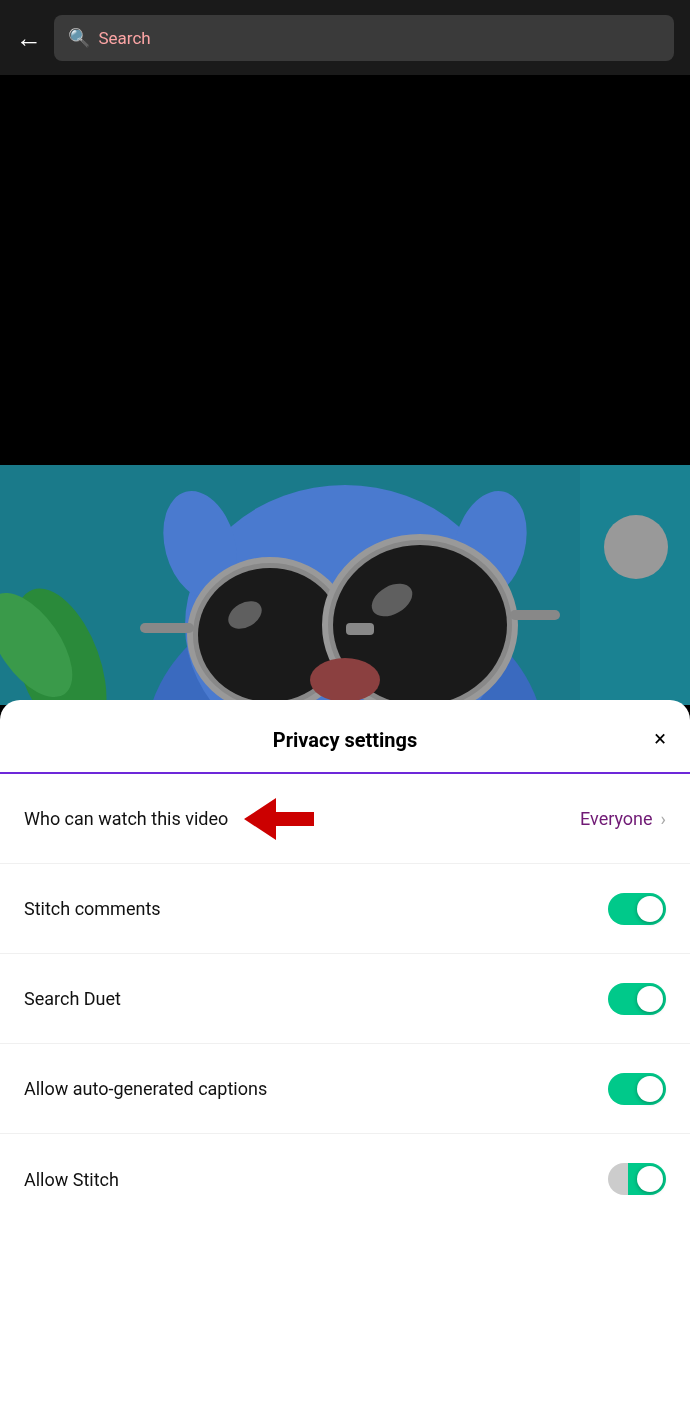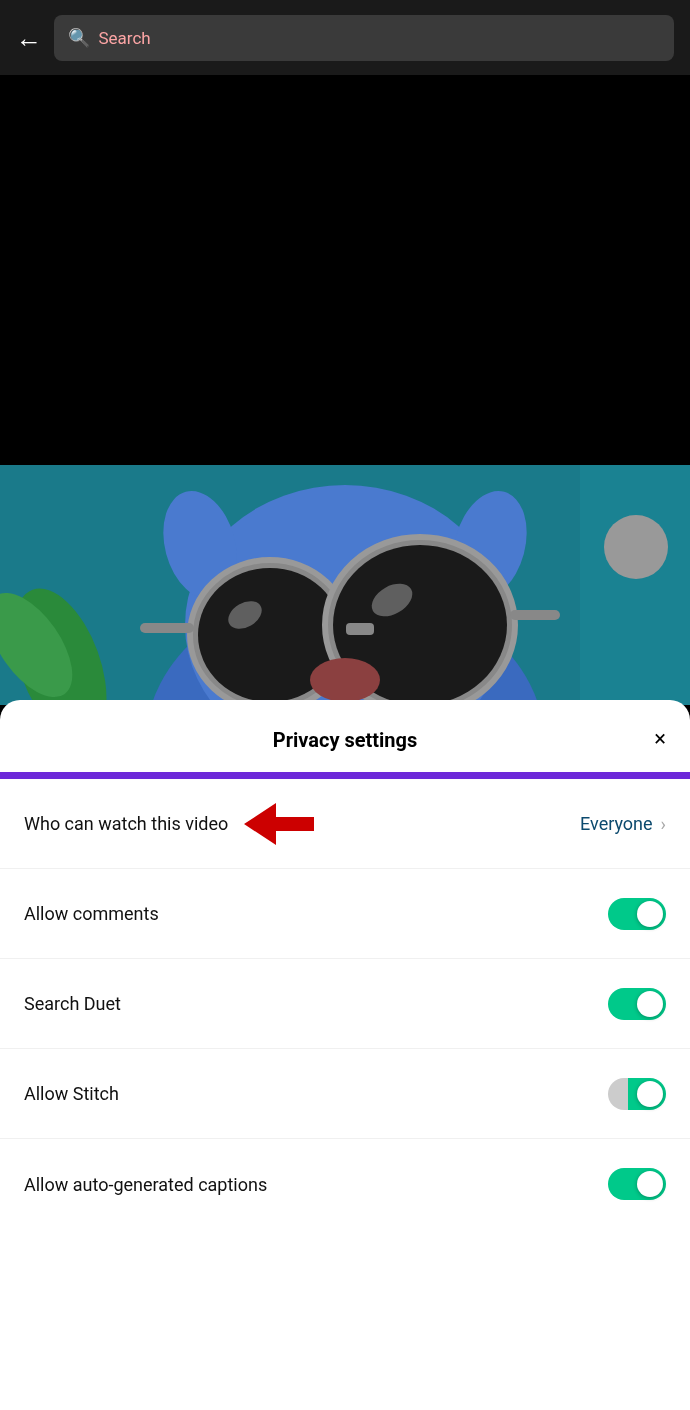--- a/index.html
+++ b/index.html
@@ -106,21 +106,21 @@
       border-radius: 20px 20px 0 0;
       z-index: 20;
     }
 
     .sheet-header {
       display: flex;
       align-items: center;
       justify-content: center;
       padding: 28px 32px 20px;
       position: relative;
-      border-bottom: 7px solid #6d28d9;
+      border-bottom: 2px solid #6d28d9;
     }
 
     .sheet-title {
       font-size: 20px;
       font-weight: 700;
       color: #000;
     }
 
     .close-btn {
       position: absolute;
@@ -162,21 +162,21 @@
     }
 
     .setting-right {
       display: flex;
       align-items: center;
       gap: 8px;
     }
 
     .everyone-text {
       font-size: 18px;
-      color: #0c4a6e;
+      color: #701a75;
     }
 
     .chevron-right {
       font-size: 18px;
       color: #aaa;
     }
 
     
     .toggle {
       position: relative;
@@ -280,49 +280,49 @@
           <polygon points="0,25 32,4 32,18 70,18 70,32 32,32 32,46" fill="#cc0000"></polygon>
         </svg>
       </div>
       <div class="setting-right">
         <span class="everyone-text">Everyone</span>
         <span class="chevron-right">›</span>
       </div>
     </div>
 
     <div class="setting-row">
-      <span class="setting-label">Allow comments</span>
+      <span class="setting-label">Stitch comments</span>
       <div class="toggle">
         <div class="toggle-track">
           <div class="toggle-thumb"></div>
         </div>
       </div>
     </div>
 
     <div class="setting-row">
       <span class="setting-label">Search Duet</span>
       <div class="toggle">
         <div class="toggle-track">
           <div class="toggle-thumb"></div>
         </div>
       </div>
     </div>
 
     <div class="setting-row">
+      <span class="setting-label">Allow auto-generated captions</span>
+      <div class="toggle">
+        <div class="toggle-track">
+          <div class="toggle-thumb"></div>
+        </div>
+      </div>
+    </div>
+
+    <div class="setting-row">
       <span class="setting-label">Allow Stitch</span>
       <div class="toggle">
         <div class="toggle-track partial">
           <div class="toggle-thumb"></div>
         </div>
       </div>
     </div>
 
-    <div class="setting-row">
-      <span class="setting-label">Allow auto-generated captions</span>
-      <div class="toggle">
-        <div class="toggle-track">
-          <div class="toggle-thumb"></div>
-        </div>
-      </div>
-    </div>
-
   </div>
 </div>
 
 </body></html>

